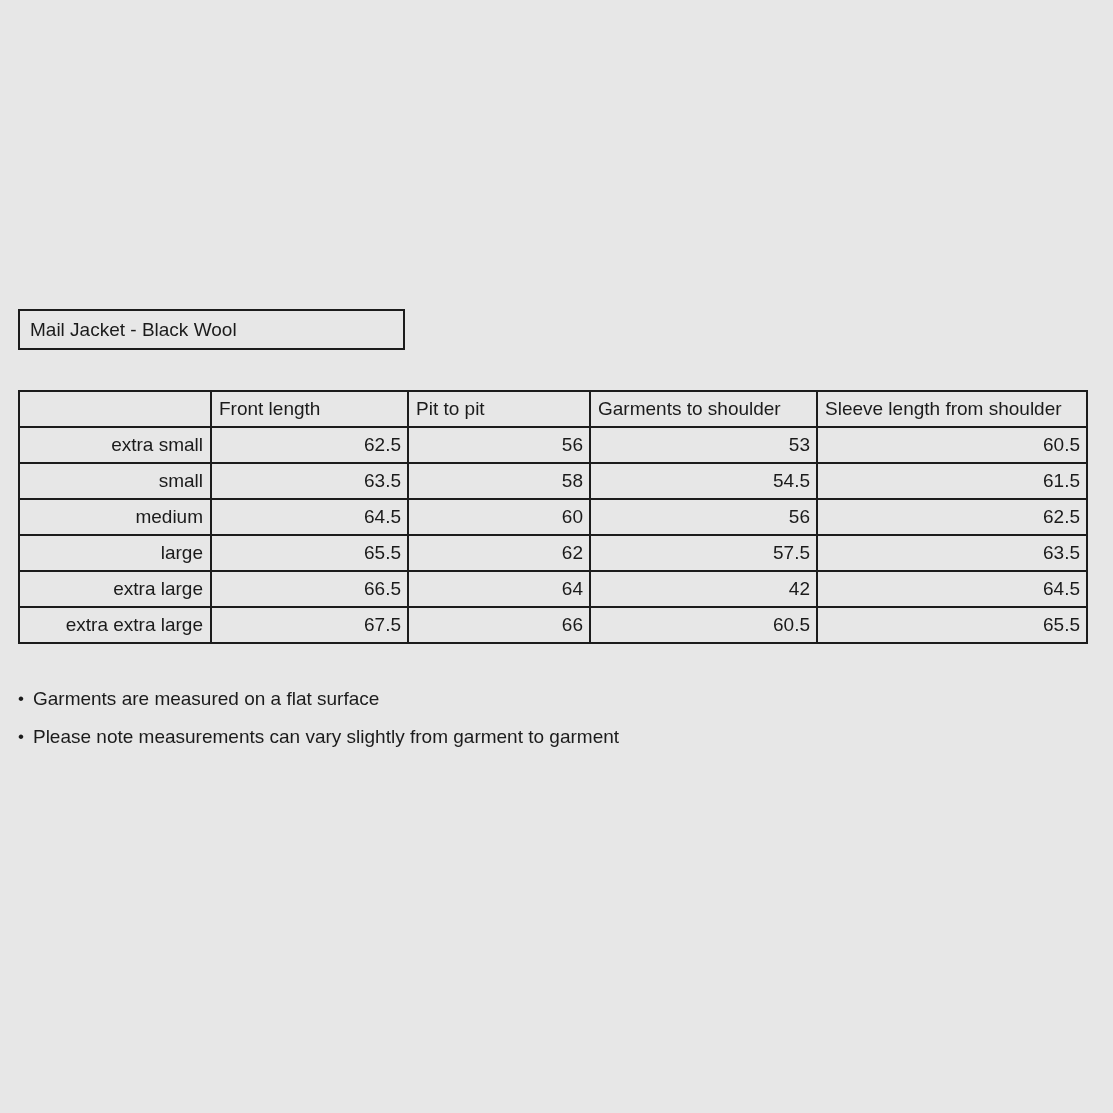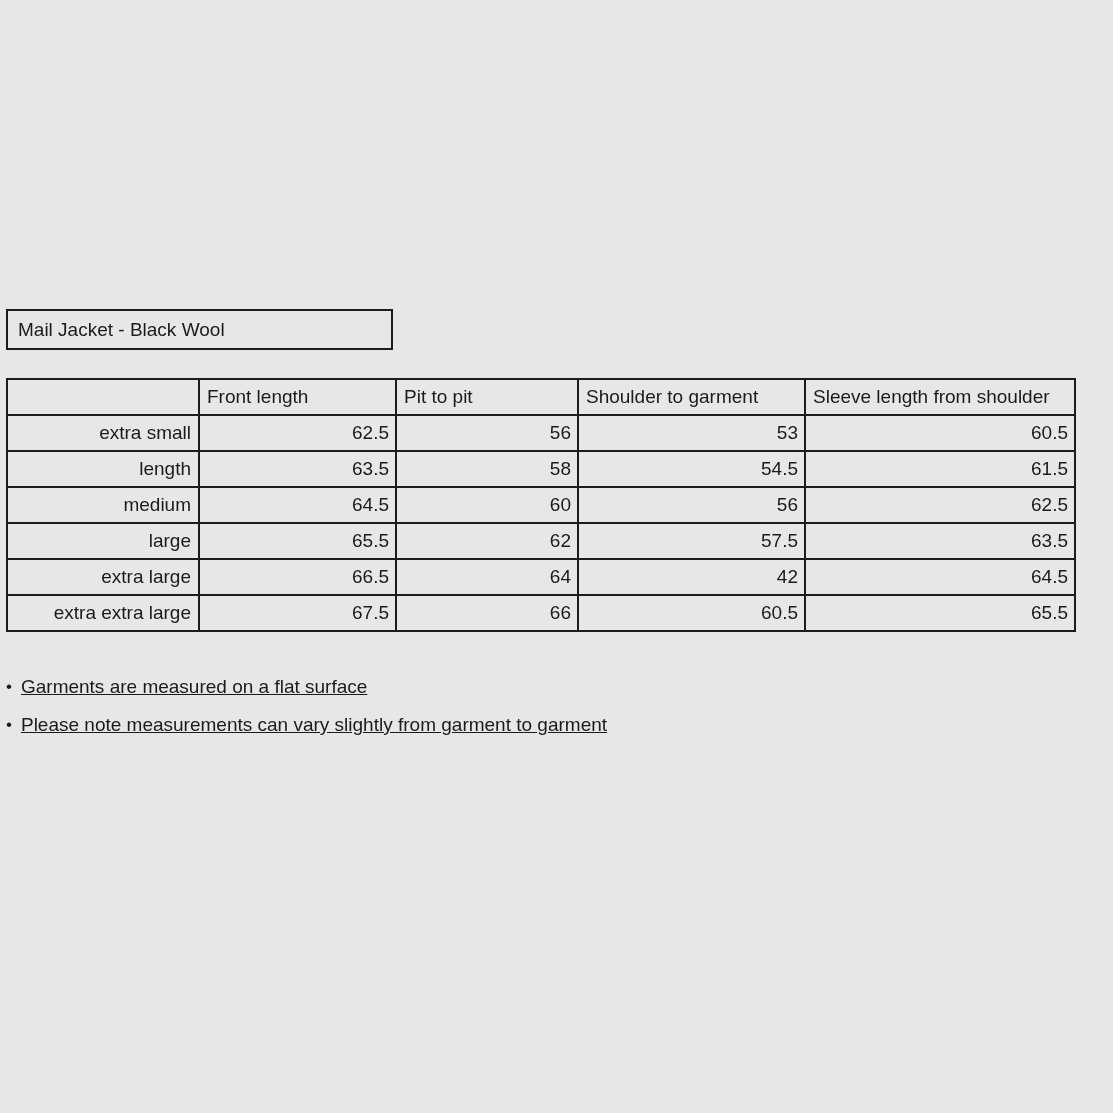--- a/index.html
+++ b/index.html
@@ -11,57 +11,56 @@
     width: 1113px;
     height: 1113px;
     background: #e7e7e7;
     font-family: "Liberation Sans", sans-serif;
     color: #1b1b1b;
     position: relative;
     overflow: hidden;
   }
   .content {
     position: absolute;
-    left: 6px;
+    left: 18px;
     top: 309px;
     width: 1068px;
   }
   .title-box {
     width: 387px;
     height: 41px;
     border: 2px solid #1c1c1c;
     display: flex;
     align-items: center;
     padding-left: 10px;
     font-size: 19px;
     background: transparent;
   }
   .size-table {
-    margin-top: 28px;
+    margin-top: 40px;
     border-collapse: collapse;
     width: 1068px;
     table-layout: fixed;
     font-size: 19px;
   }
   .size-table th,
   .size-table td {
     border: 2px solid #1c1c1c;
     height: 36px;
     padding: 0 7px;
     font-weight: normal;
     white-space: nowrap;
     overflow: hidden;
   }
   .size-table th { text-align: left; }
   td.size-cell { text-align: right; }
   td.num-cell { text-align: right; padding-right: 6px; }
   .notes {
     margin-top: 44px;
     font-size: 19px;
-    text-decoration: underline;
   }
   .note {
     margin-bottom: 16px;
     line-height: 22px;
   }
   .bullet {
     display: inline-block;
     margin-right: 9px;
     font-size: 17px;
     vertical-align: 1px;
@@ -82,34 +81,34 @@
       <col style="width:197px">
       <col style="width:182px">
       <col style="width:227px">
       <col style="width:270px">
     </colgroup>
     <thead>
       <tr>
         <th></th>
         <th>Front length</th>
         <th>Pit to pit</th>
-        <th>Shoulder to garment</th>
+        <th>Garments to shoulder</th>
         <th>Sleeve length from shoulder</th>
       </tr>
     </thead>
     <tbody>
       <tr>
         <td class="size-cell">extra small</td>
         <td class="num-cell">62.5</td>
         <td class="num-cell">56</td>
         <td class="num-cell">53</td>
         <td class="num-cell">60.5</td>
       </tr>
       <tr>
-        <td class="size-cell">length</td>
+        <td class="size-cell">small</td>
         <td class="num-cell">63.5</td>
         <td class="num-cell">58</td>
         <td class="num-cell">54.5</td>
         <td class="num-cell">61.5</td>
       </tr>
       <tr>
         <td class="size-cell">medium</td>
         <td class="num-cell">64.5</td>
         <td class="num-cell">60</td>
         <td class="num-cell">56</td>

